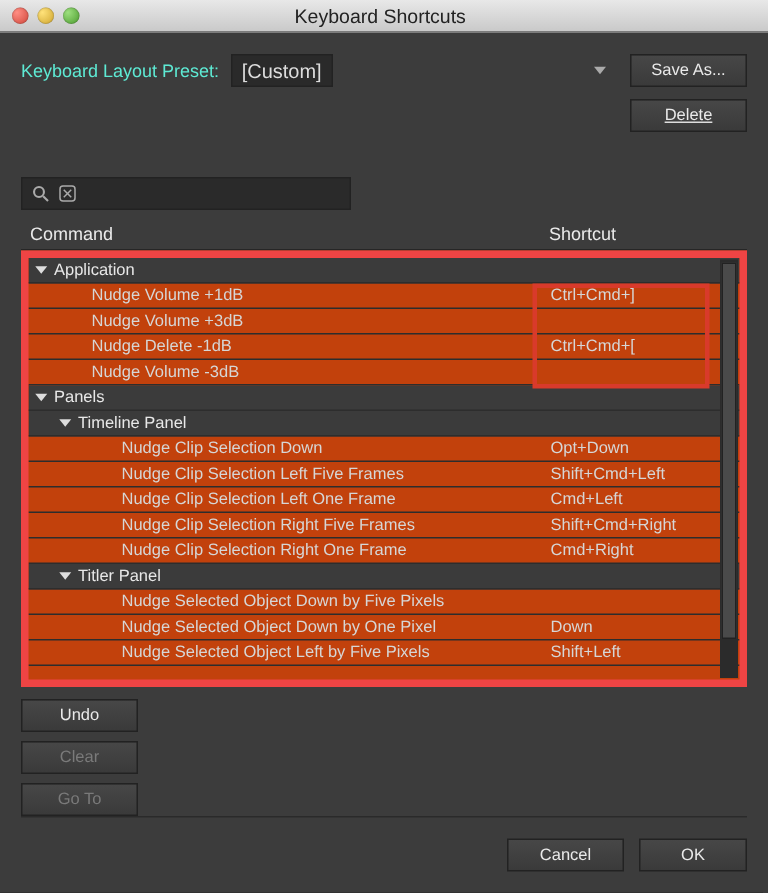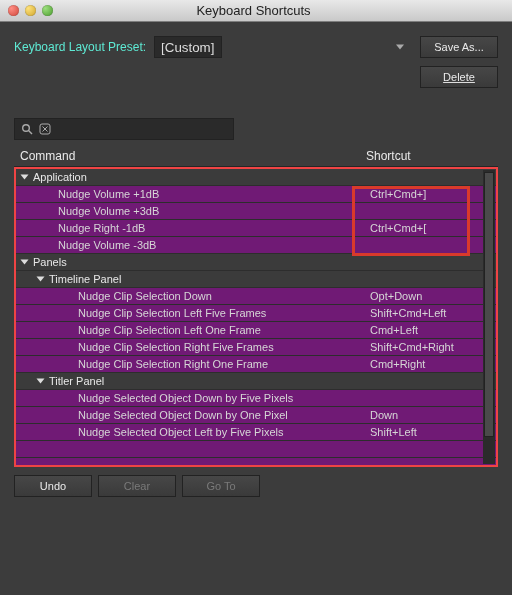--- a/index.html
+++ b/index.html
@@ -65,22 +65,22 @@
   .header-row {
     display: flex; margin-top: 6px; padding: 3px 2px 3px 6px;
     color: #eaeaea; font-size: 12px;
     border-bottom: 1px solid #262626;
   }
   .col-cmd { flex: 1; }
   .col-sc { width: 130px; }
   .tree {
     height: 300px;
     overflow: hidden;
-    border: 2px solid #ef4444;
-    background: #701a75;
+    border: 5px solid #ef4444;
+    background: #c2410c;
     position: relative;
   }
   .tree-inner { height: 100%; }
   .tree-row {
     display: flex; align-items: center;
     height: 17px;
     font-size: 11px;
     color: #d6d6d6;
     border-bottom: 1px solid #2d2d2d;
   }
@@ -103,21 +103,21 @@
     pointer-events: none;
   }
   .scrollbar {
     position: absolute; right: 1px; top: 1px; bottom: 1px; width: 12px;
     background: #2b2b2b;
   }
   .scrollbar .thumb {
     position: absolute; left: 1px; right: 1px; top: 2px; height: 90%;
     background: #4a4a4a; border: 1px solid #222;
   }
-  .side-buttons { display: flex; flex-direction: row; align-items: center; gap: 6px; margin-top: 8px; }
+  .side-buttons { display: flex; flex-direction: column; align-items: flex-start; gap: 6px; margin-top: 8px; }
   .side-buttons .btn.disabled { color: #7a7a7a; }
   .footer {
     margin-top: auto;
     display: flex; justify-content: flex-end; gap: 10px;
     padding: 14px 0;
     border-top: 1px solid #2a2a2a;
   }
   .searchicon svg, .clearicon svg { display: block; }
 </style>
 </head>
@@ -188,21 +188,21 @@
           <div class="sc">Ctrl+Cmd+]</div>
         </div>
         <div class="tree-row">
           <div class="cmd indent2">
             <span>Nudge Volume +3dB</span>
           </div>
           <div class="sc"></div>
         </div>
         <div class="tree-row">
           <div class="cmd indent2">
-            <span>Nudge Right -1dB</span>
+            <span>Nudge Delete -1dB</span>
           </div>
           <div class="sc">Ctrl+Cmd+[</div>
         </div>
         <div class="tree-row">
           <div class="cmd indent2">
             <span>Nudge Volume -3dB</span>
           </div>
           <div class="sc"></div>
         </div>
         <div class="tree-row section">
@@ -280,14 +280,18 @@
       <div class="thumb"></div>
     </div>
   </div>
 
   <div class="side-buttons">
     <button class="btn">Undo</button>
     <button class="btn disabled">Clear</button>
     <button class="btn disabled">Go To</button>
   </div>
 
+  <div class="footer">
+    <button class="btn">Cancel</button>
+    <button class="btn" style="min-width:72px">OK</button>
+  </div>
 
 </div>
 
 </body></html>

